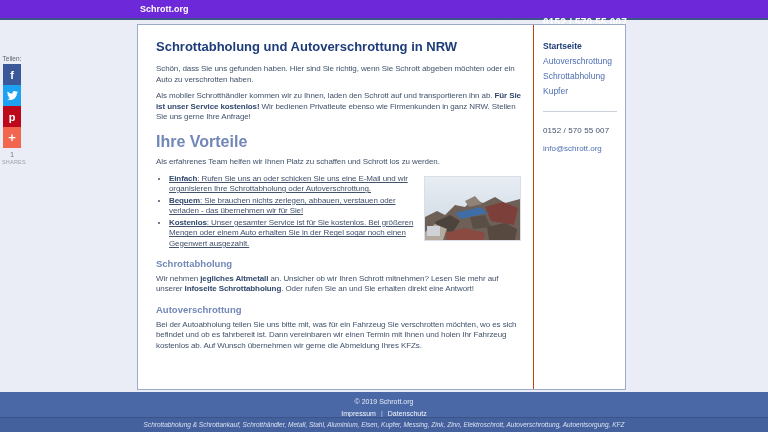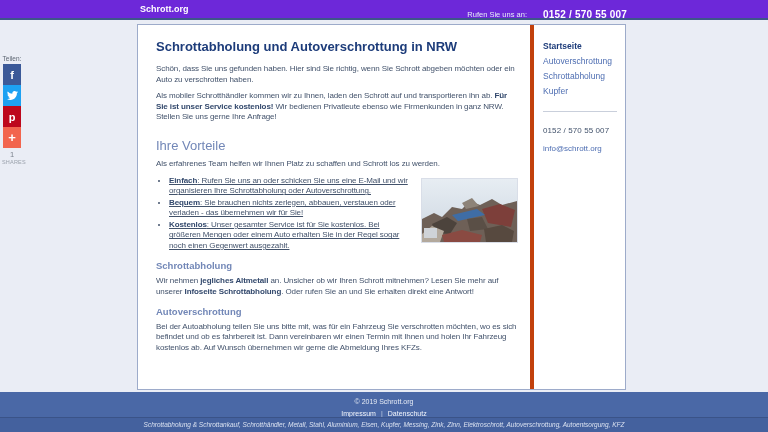--- a/index.html
+++ b/index.html
@@ -16,22 +16,22 @@
   .topbar {
     position:absolute; top:0; left:0; right:0; height:20px;
     background:#6d28d9;
     border-bottom:2px solid #3d5689;
   }
   .brand {
     position:absolute; left:140px; top:4px;
     color:#fff; font-size:9px; font-weight:bold; cursor:pointer;
   }
   .call {
-    position:absolute; right:141px; top:0; height:28px;
-    display:flex; align-items:center; gap:16px; color:#fff;
+    position:absolute; right:141px; top:8px; height:28px;
+    display:flex; align-items:center; gap:5px; color:#fff;
   }
   .call-label { font-size:7.5px; color:#e7ecf6; }
   .call-phone { font-size:10px; font-weight:bold; letter-spacing:.2px; }
 
   
   .share { position:absolute; left:2px; top:55px; width:20px; text-align:center; }
   .share-label { font-size:6.5px; color:#5b6470; margin-bottom:2px; }
   .share-btn {
     width:18px; height:21px; margin:0 auto;
     display:flex; align-items:center; justify-content:center;
@@ -45,25 +45,25 @@
   .share-caption { font-size:5.5px; color:#9aa1ab; letter-spacing:.2px; }
 
   
   .card {
     position:absolute; left:137px; top:24px; width:489px; height:366px;
     background:#fff; border:1px solid #9dabca;
     display:flex; overflow:hidden;
   }
   .main {
     width:396px; padding:10px 12px 8px 18px;
-    border-right:4px solid #c2410c;
+    border-right:1px solid #c2410c;
     font-size:8px; letter-spacing:-0.1px; line-height:1.32;
   }
   .main h1 { font-size:13px; color:#1d3c7a; margin:3px 0 9px; letter-spacing:0; }
-  .main h2 { font-size:13px; color:#7287b7; font-weight:normal; margin:14px 0 5px; letter-spacing:0; }
+  .main h2 { font-size:16px; color:#7287b7; font-weight:bold; margin:8px 0 5px; letter-spacing:0; }
   .main h3 { font-size:9.5px; color:#7287b7; font-weight:bold; margin:9px 0 3px; letter-spacing:0; }
   .main p  { margin:0 0 6px; }
   .main b  { color:#32486c; }
 
   .scrap-figure {
     float:right; width:97px; height:65px;
     border:1px solid #d9dee8; background:#fff;
     margin:2px 0 6px 9px;
   }
   .scrap-figure svg { display:block; width:100%; height:100%; }

